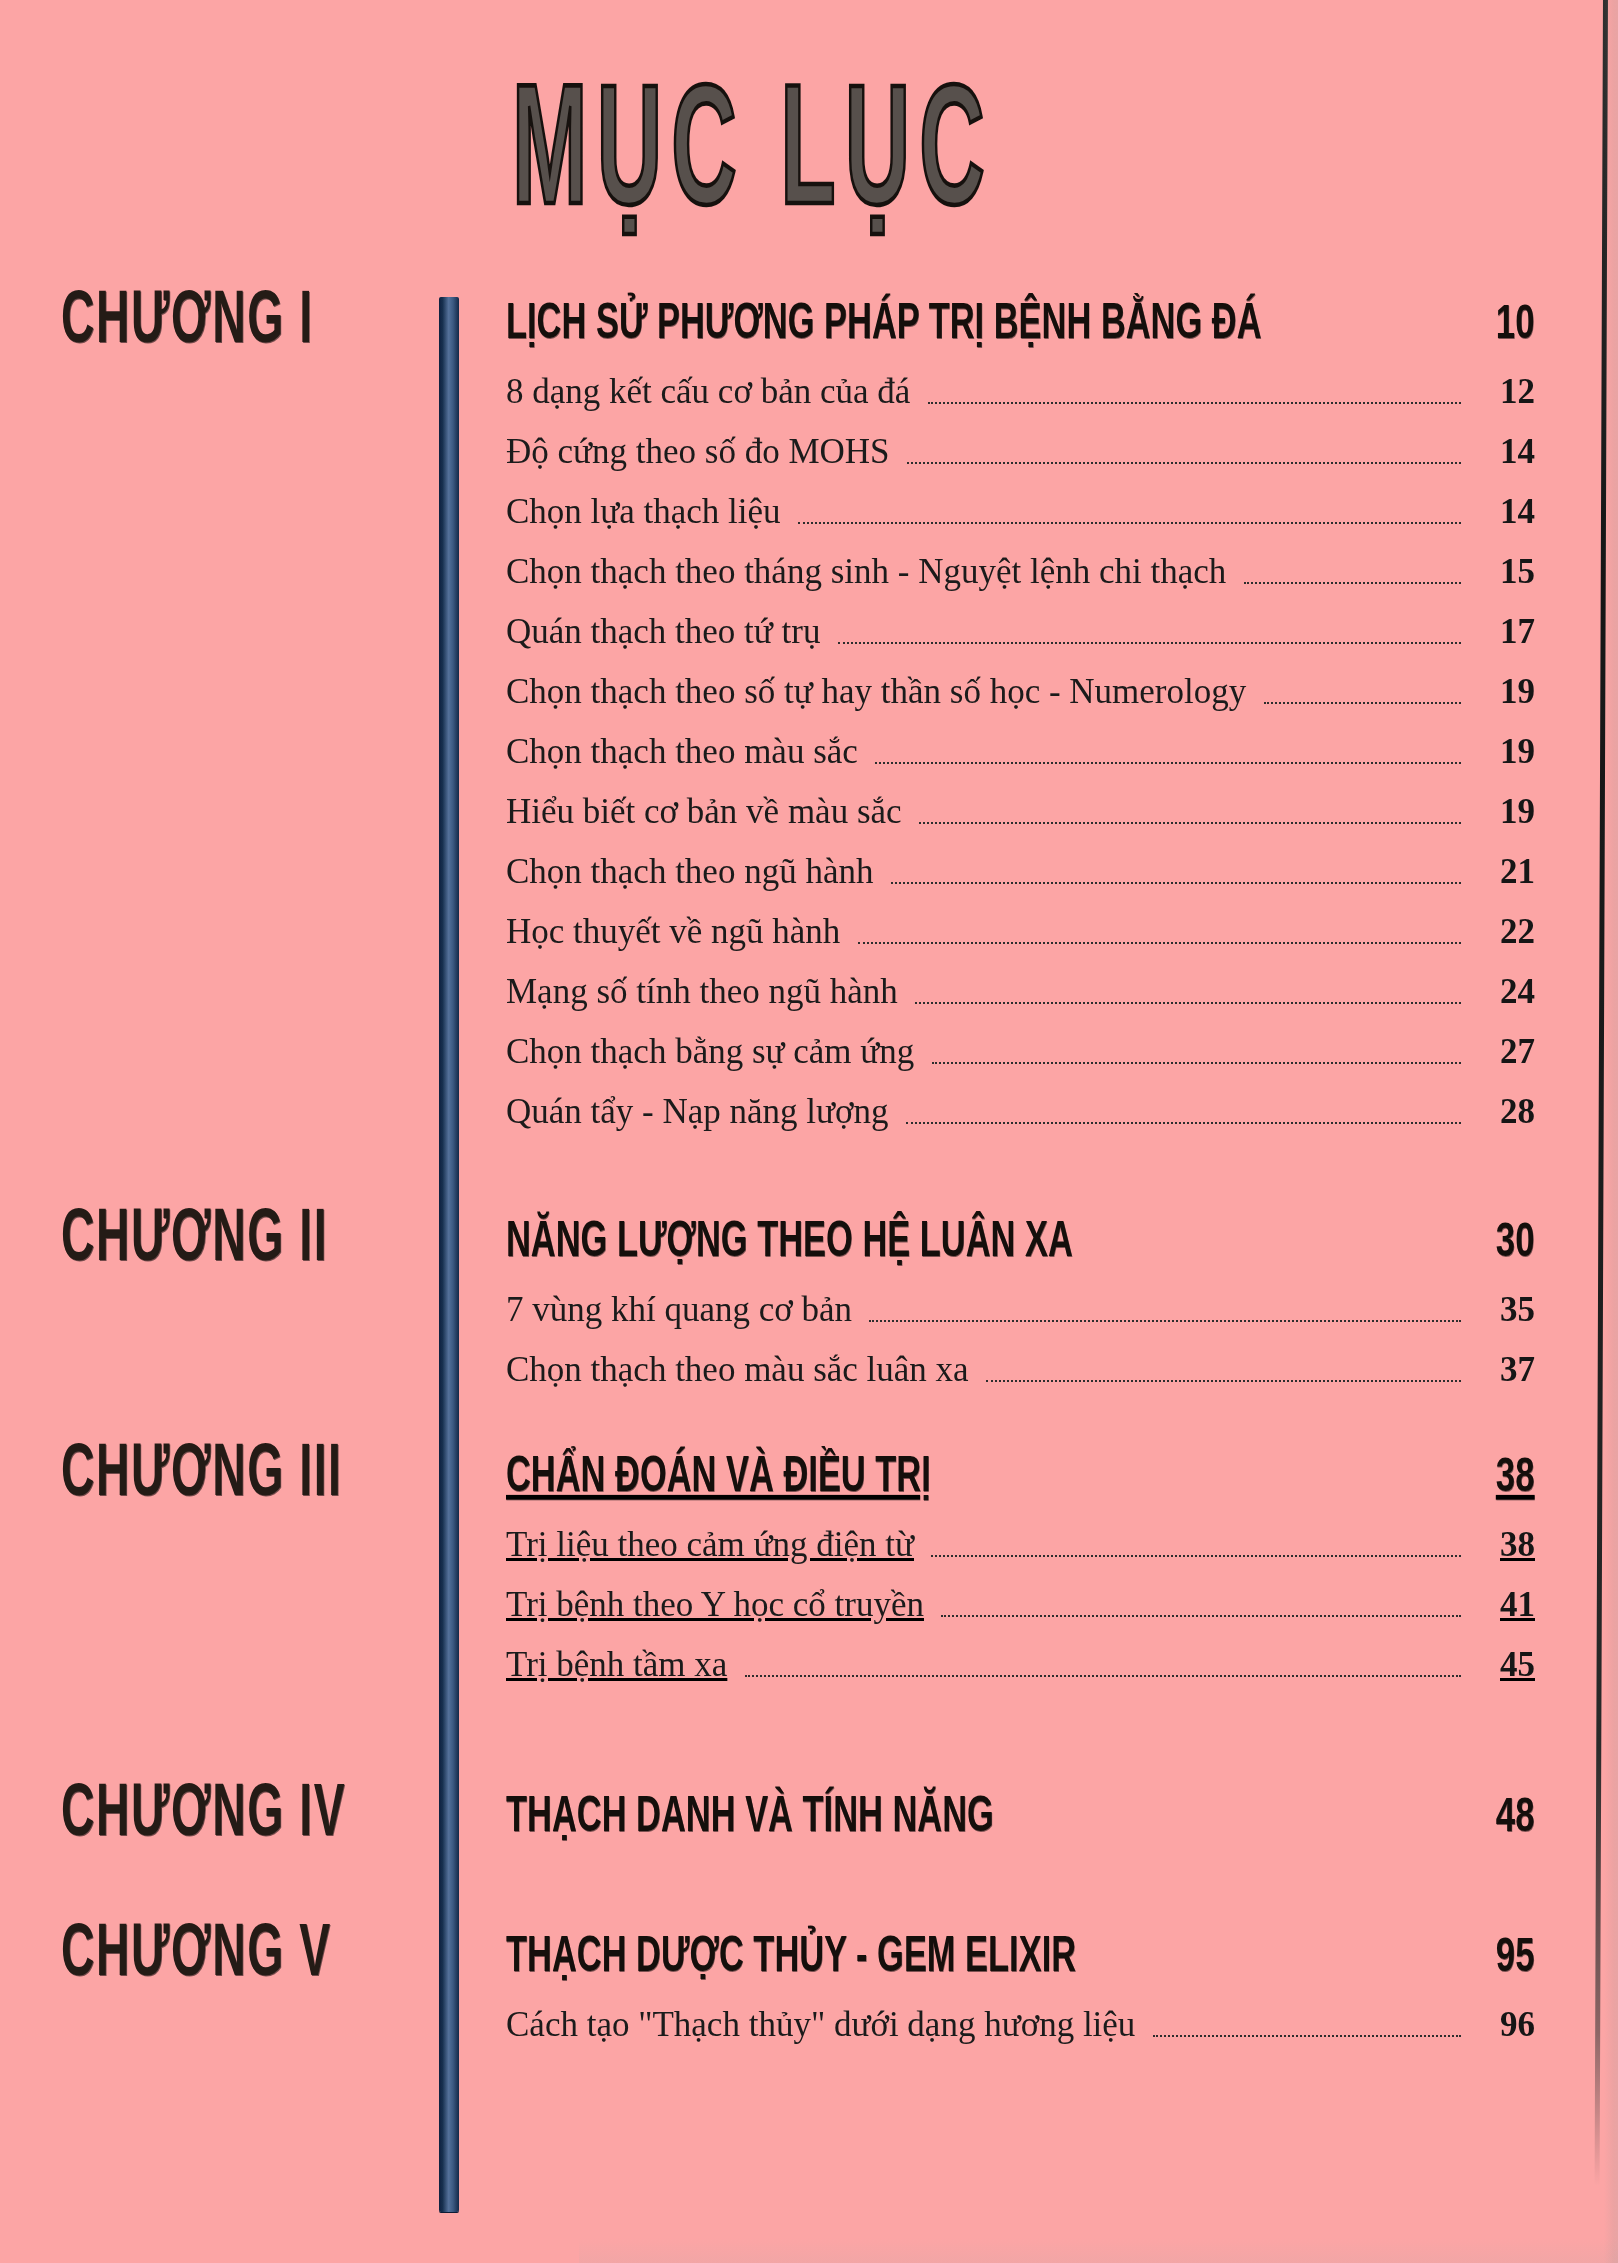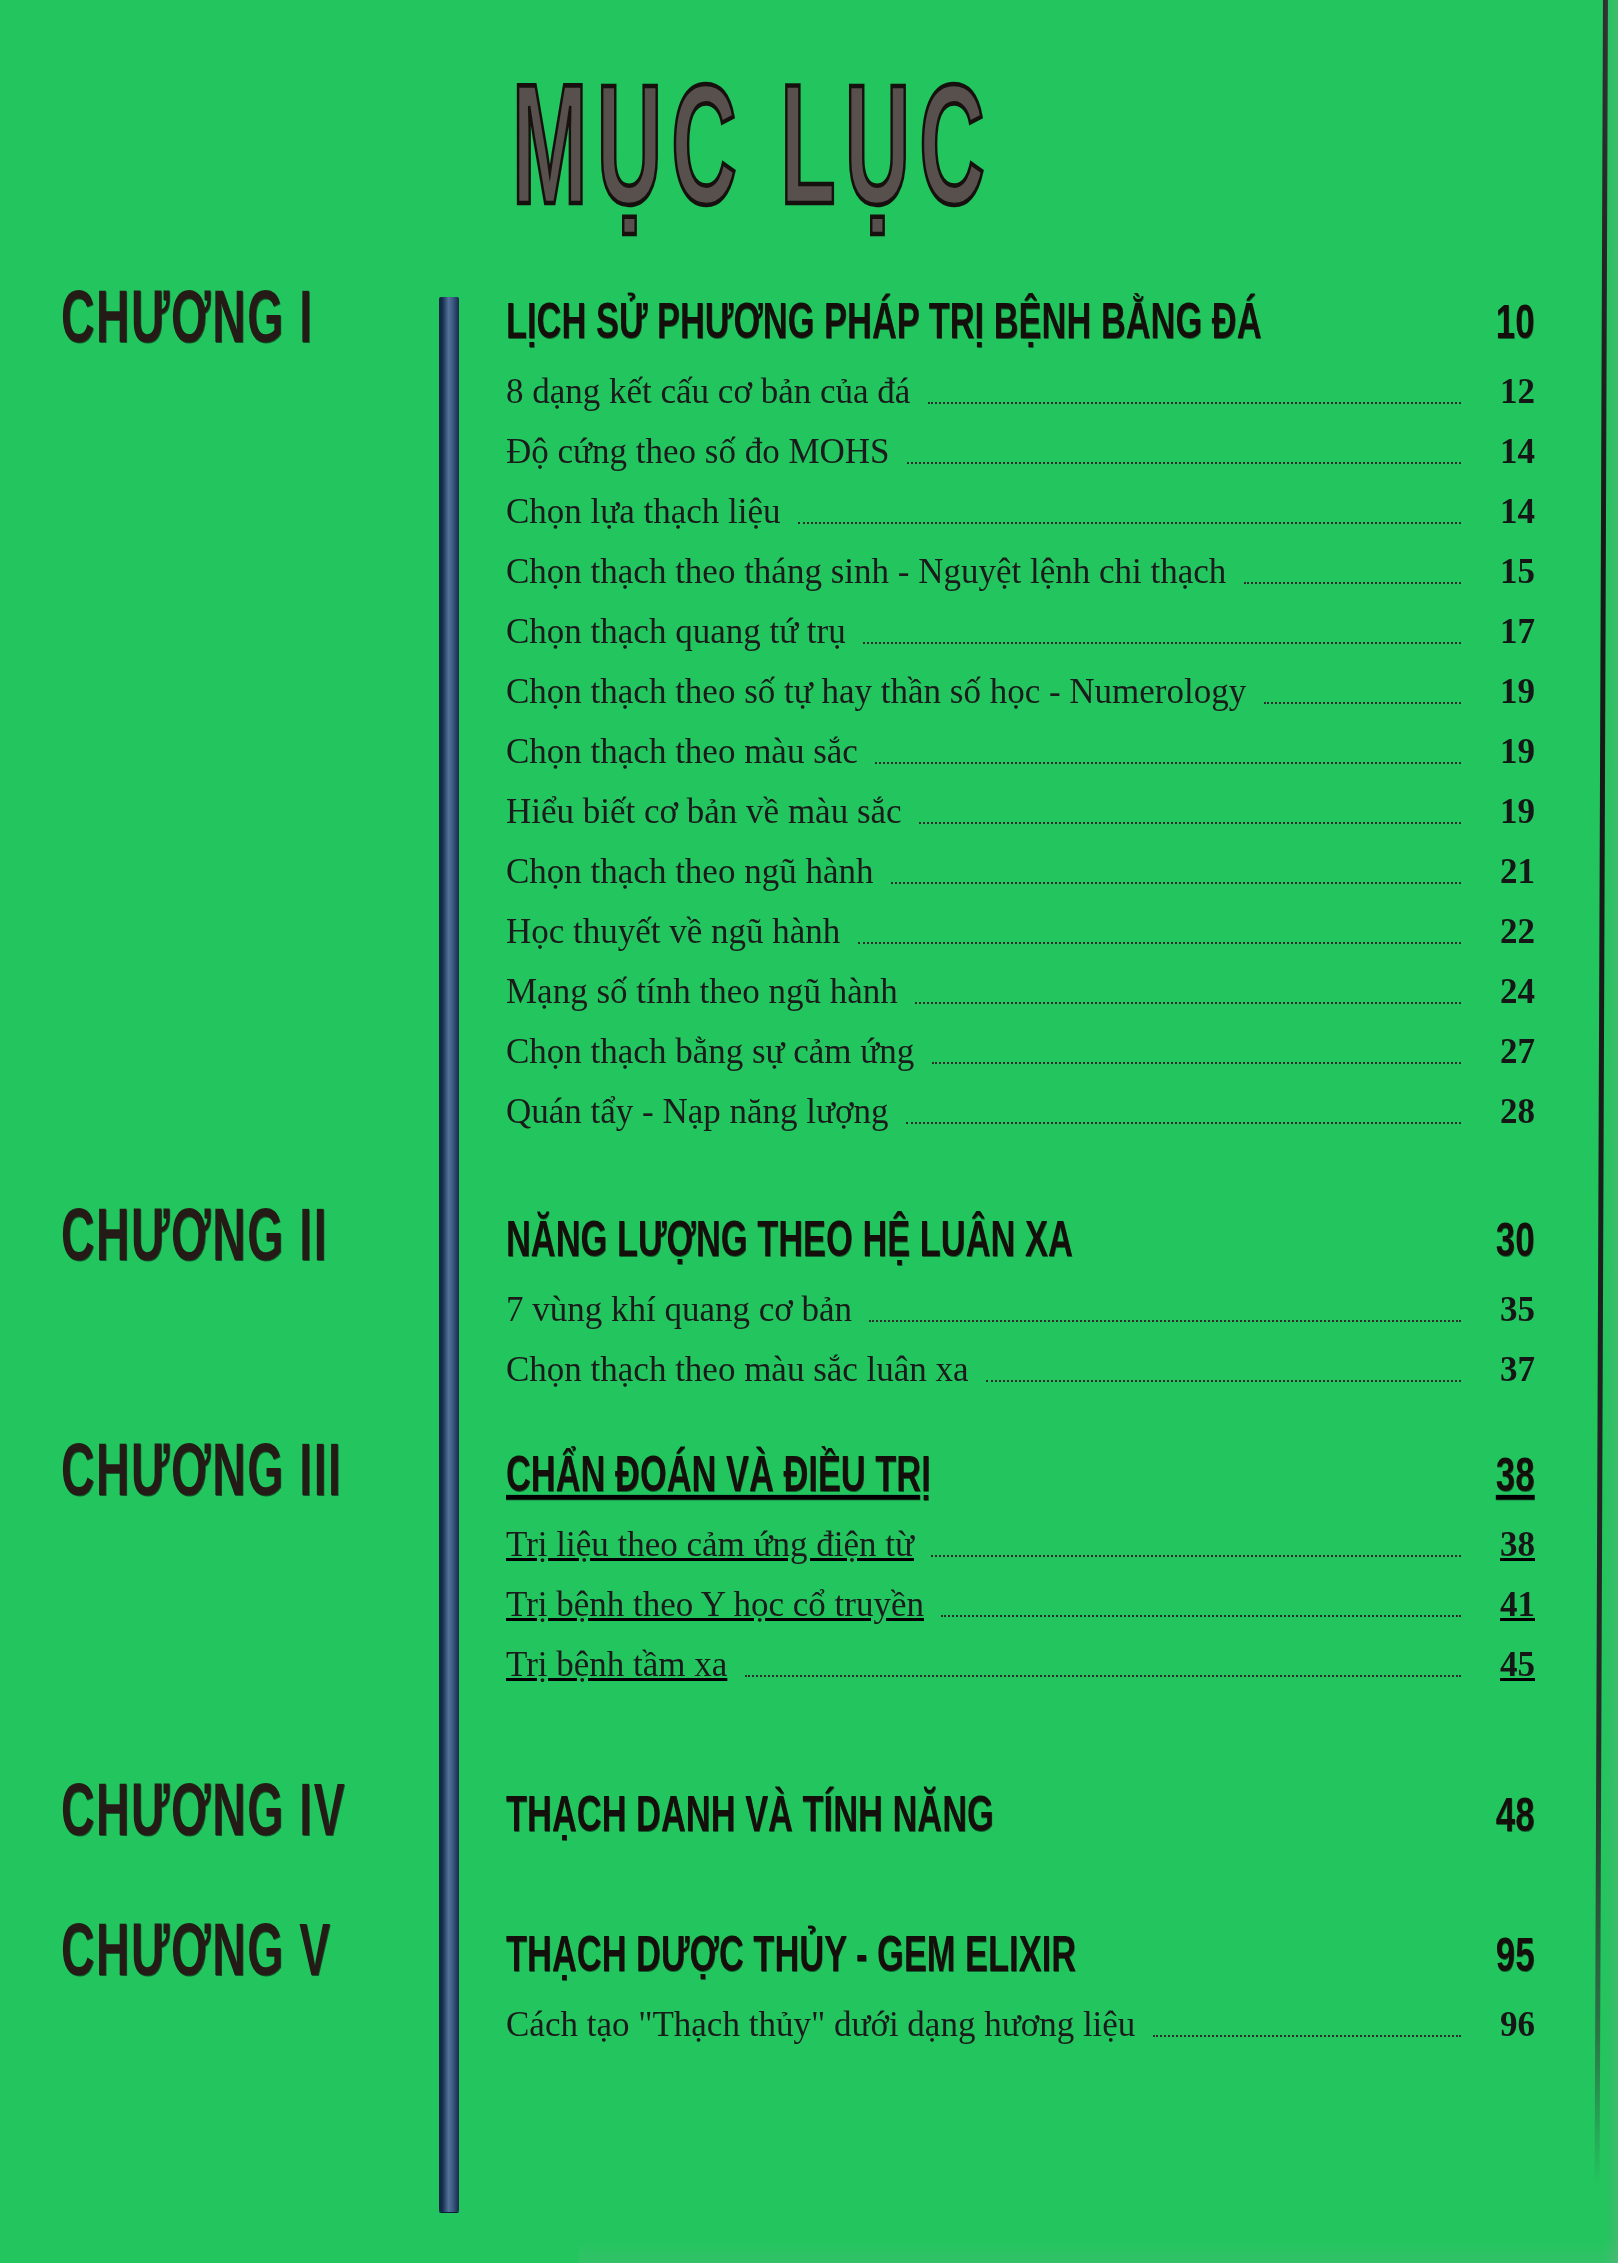--- a/index.html
+++ b/index.html
@@ -1,17 +1,17 @@
 <!DOCTYPE html>
 <html><head>
 <meta charset="utf-8">
 <style>
   html,body{margin:0;padding:0;background:#ffffff;}
   body{font-family:"Liberation Serif", serif; -webkit-font-smoothing:antialiased;}
-  #page{position:relative;width:1618px;height:2263px;background:#22c55e;overflow:hidden;}
+  #page{position:relative;width:1618px;height:2263px;background:#fca5a5;overflow:hidden;}
 
   
   .page-title{
     position:absolute; top:82px; left:270px; width:966px;
     text-align:center; white-space:nowrap;
     font-family:"Liberation Sans", sans-serif;
     font-weight:bold; font-size:126px; line-height:126px;
     letter-spacing:12.6px;
     color:#57504c;
     -webkit-text-stroke:3.4px #16110e;
@@ -143,21 +143,21 @@
             <span class="entry-text">Chọn lựa thạch liệu</span>
             <div class="leader"></div>
             <span class="entry-page">14</span>
           </div>
           <div class="entry">
             <span class="entry-text">Chọn thạch theo tháng sinh - Nguyệt lệnh chi thạch</span>
             <div class="leader"></div>
             <span class="entry-page">15</span>
           </div>
           <div class="entry">
-            <span class="entry-text">Chọn thạch quang tứ trụ</span>
+            <span class="entry-text">Quán thạch theo tứ trụ</span>
             <div class="leader"></div>
             <span class="entry-page">17</span>
           </div>
           <div class="entry">
             <span class="entry-text">Chọn thạch theo số tự hay thần số học - Numerology</span>
             <div class="leader"></div>
             <span class="entry-page">19</span>
           </div>
           <div class="entry">
             <span class="entry-text">Chọn thạch theo màu sắc</span>

